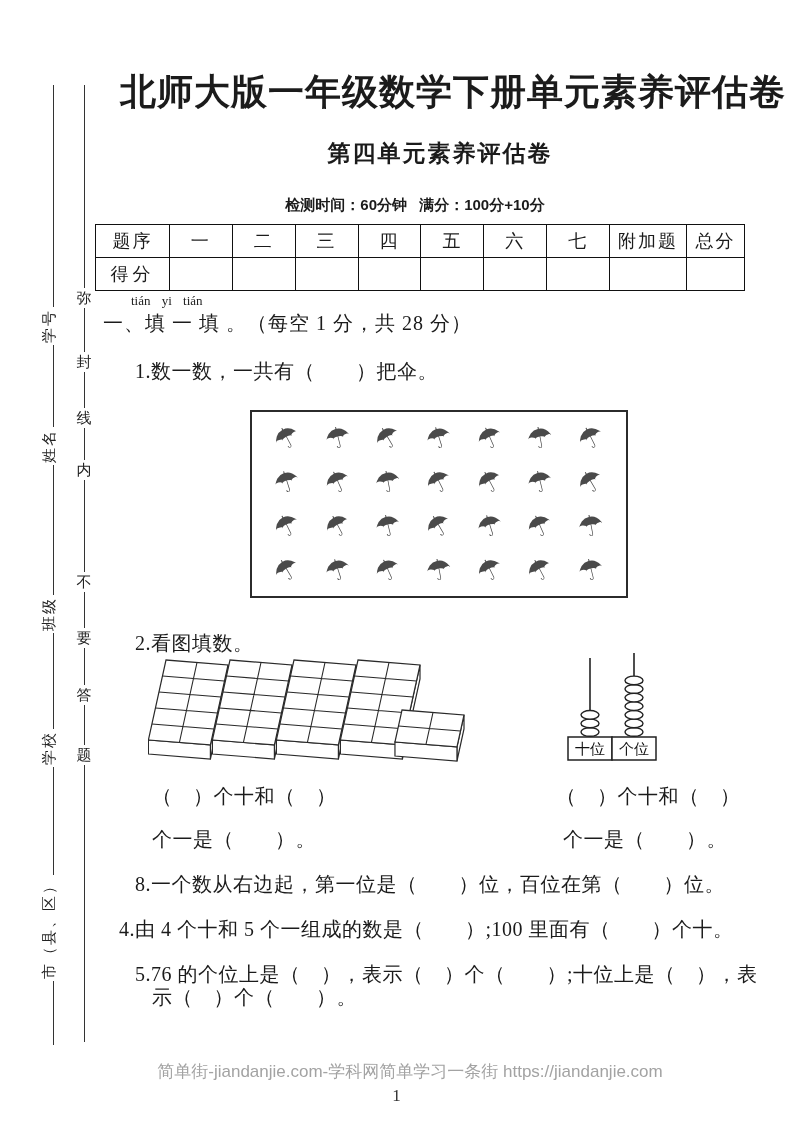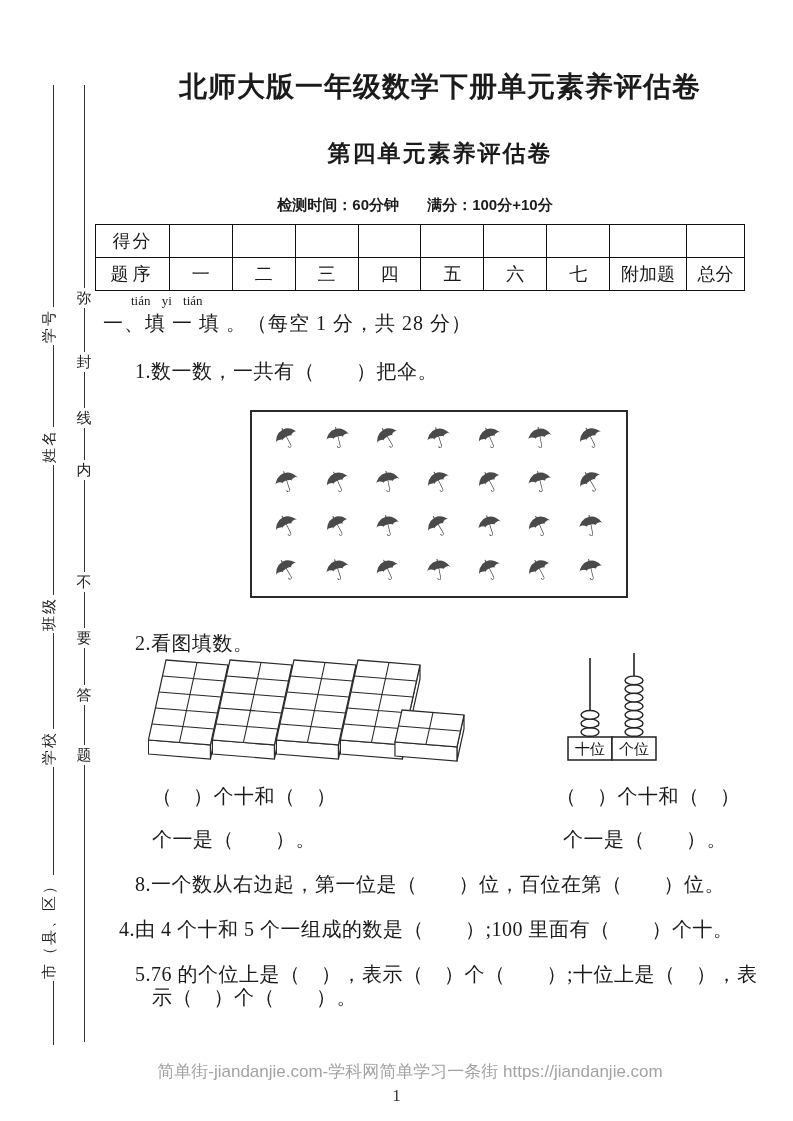--- a/index.html
+++ b/index.html
@@ -6,28 +6,28 @@
   body{
     width:793px;height:1121px;position:relative;background:#ffffff;overflow:hidden;
     font-family:"Liberation Serif","DejaVu Serif",serif;color:#1b1b1b;
   }
   .abs{position:absolute;}
   .nowrap{white-space:nowrap;}
 
   
   #title{left:120px;top:68px;width:640px;text-align:center;
     font-family:"Liberation Sans","DejaVu Sans",sans-serif;
-    font-size:28px;font-weight:bold;letter-spacing:1px;}
+    font-size:36px;font-weight:bold;letter-spacing:1px;}
   #subtitle{left:120px;top:138px;width:640px;text-align:center;
     font-family:"Liberation Sans","DejaVu Sans",sans-serif;
     font-size:23px;font-weight:bold;letter-spacing:2px;}
   #exam-info{left:95px;top:196px;width:640px;text-align:center;
     font-family:"Liberation Sans","DejaVu Sans",sans-serif;
     font-size:15px;font-weight:bold;}
-  #exam-info span{margin:0 12px;}
+  #exam-info span{margin:0 4px;}
 
   
   #score-table{left:95px;top:224px;width:650px;border-collapse:collapse;
     font-size:18px;text-align:center;}
   #score-table td{border:1.5px solid #111;height:32px;padding:0;}
   #score-table tr:first-child td{letter-spacing:2px;}
   #score-table .corner{letter-spacing:4px;}
 
   
   #pinyin{left:131px;top:293px;font-size:13px;word-spacing:8px;color:#222;}
@@ -114,43 +114,43 @@
       <col style="width:63px">
     <col style="width:63px">
       <col style="width:63px">
       <col style="width:63px">
       <col style="width:63px">
     <col style="width:77px">
       <col style="width:58px">
   </colgroup>
   <tbody>
       <tr>
-    <td class="corner">得分</td>
-    <td></td>
-        <td></td>
-    <td></td>
-        <td></td>
-    <td></td>
-        <td></td>
-    <td></td>
-        <td></td>
-    <td></td>
-  </tr>
-  <tr>
     <td class="corner">题序</td>
     <td>一</td>
     <td>二</td>
     <td>三</td>
     <td>四</td>
     <td>五</td>
     <td>六</td>
     <td>七</td>
     <td>附加题</td>
     <td>总分</td>
   </tr>
+  <tr>
+    <td class="corner">得分</td>
+    <td></td>
+        <td></td>
+    <td></td>
+        <td></td>
+    <td></td>
+        <td></td>
+    <td></td>
+        <td></td>
+    <td></td>
+  </tr>
 </tbody>
   </table>
 
 <div id="pinyin" class="abs nowrap">tián yi tián</div>
 <div id="sec1" class="abs nowrap">一、填 一 填 。（每空 1 分，共 28 分）</div>
 
 <div class="q" style="left:135px;top:358px">1.数一数，一共有（　　）把伞。</div>
 
 <div id="umbrella-box" class="abs">
     <span class="umb" style="transform: rotate(-28deg);">☂</span>

